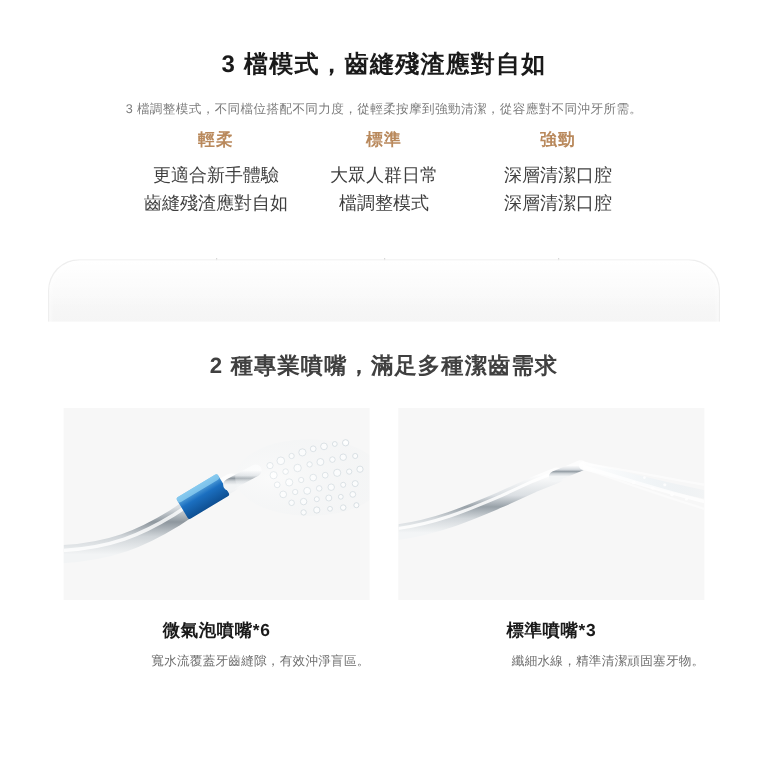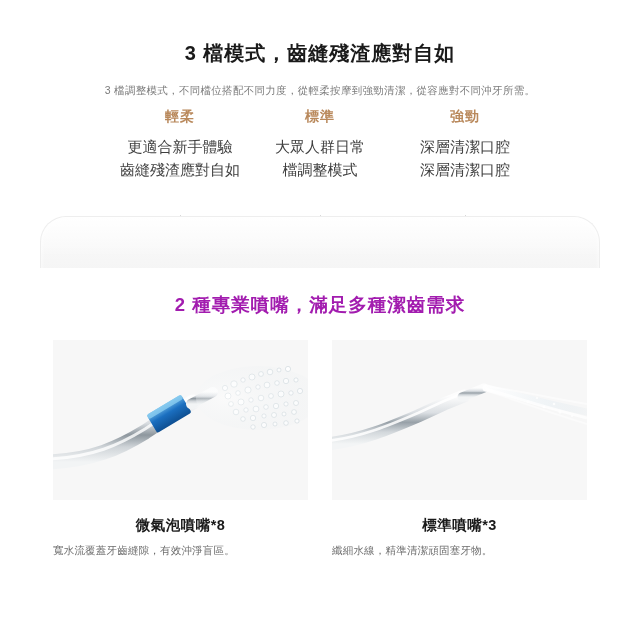--- a/index.html
+++ b/index.html
@@ -125,21 +125,21 @@
     position: relative;
     width: 640px;
     height: 310px;
     background: #ffffff;
   }
   .s2-title {
     text-align: center;
     font-size: 18.5px;
     font-weight: bold;
     letter-spacing: 1px;
-    color: #a21caf;
+    color: #404040;
     padding-top: 24px;
   }
 
   .cards {
     position: absolute;
     top: 72px;
     left: 0;
     width: 640px;
     display: flex;
     justify-content: center;
@@ -159,21 +159,21 @@
 
   .cap {
     text-align: center;
     margin-top: 16px;
     font-size: 14.5px;
     font-weight: bold;
     color: #1a1a1a;
     letter-spacing: 0.5px;
   }
   .cap-sub {
-    text-align: left;
+    text-align: right;
     margin-top: 9px;
     font-size: 10.5px;
     color: #6d6d6d;
     letter-spacing: 0.2px;
   }
 </style>
 </head>
 <body>
 
 <div class="page">
@@ -296,21 +296,21 @@
                 <circle cx="241" cy="72" r="2.4"></circle>
               <circle cx="200" cy="87" r="2.2"></circle>
                 <circle cx="211" cy="85" r="2.6"></circle>
               <circle cx="222" cy="84" r="2"></circle>
                 <circle cx="233" cy="83" r="2.3"></circle>
               <circle cx="244" cy="81" r="2.1"></circle>
             </g>
             <ellipse cx="205" cy="58" rx="62" ry="32" fill="url(#mist)" opacity="0.45"></ellipse>
           </svg>
         </div>
-        <div class="cap">微氣泡噴嘴*8</div>
+        <div class="cap">微氣泡噴嘴*6</div>
         <div class="cap-sub">寬水流覆蓋牙齒縫隙，有效沖淨盲區。</div>
       </div>
 
       <div class="card">
         <div class="photo">
           <svg class="nozzle-wrap" viewBox="0 0 255 160">
             <defs>
               <linearGradient id="metal2" x1="0" y1="0" x2="0" y2="1">
                 <stop offset="0%" stop-color="#fdfdfd"></stop>
                 <stop offset="35%" stop-color="#dbdfe3"></stop>

